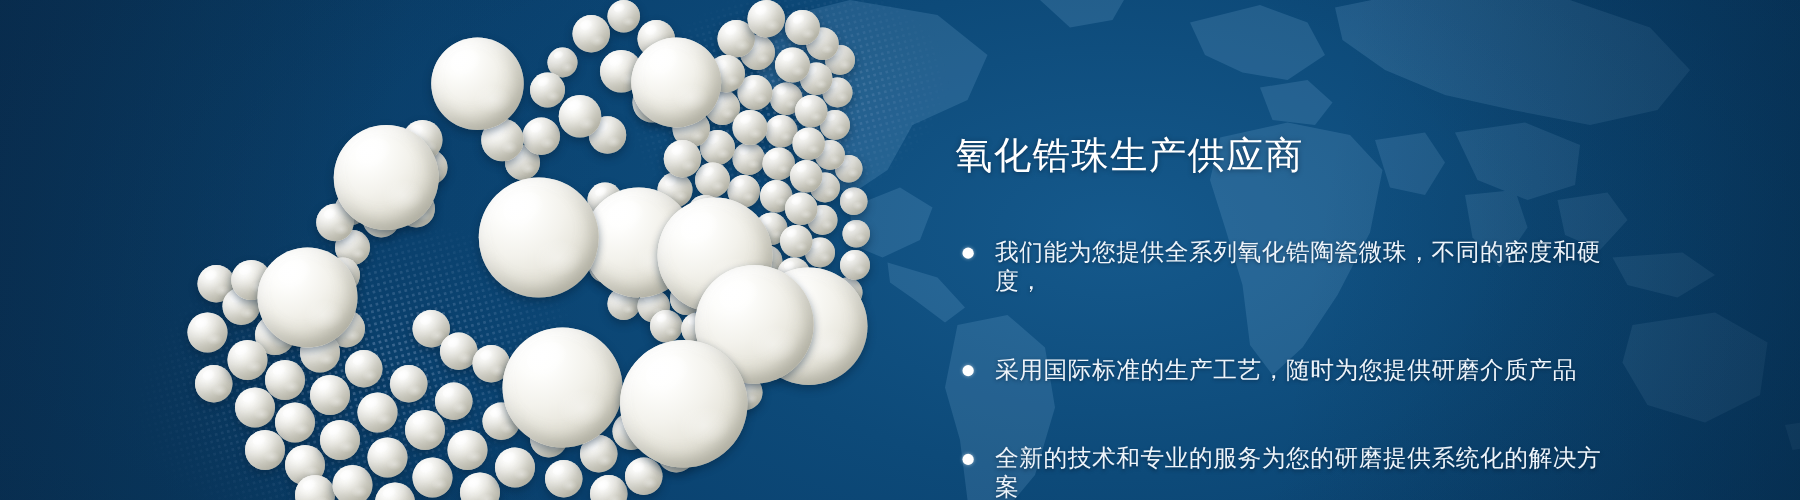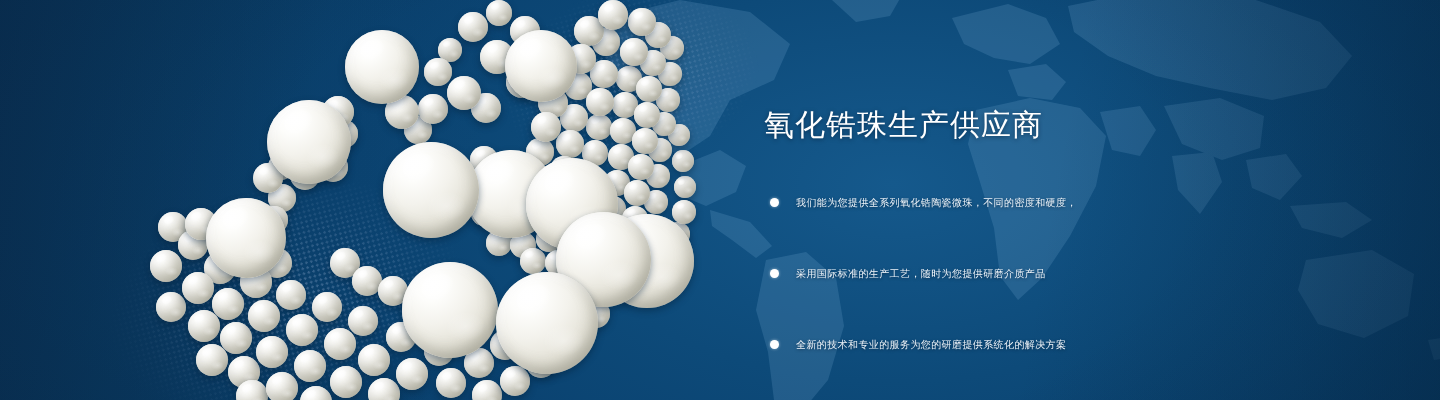--- a/index.html
+++ b/index.html
@@ -118,21 +118,21 @@
     white-space:nowrap;
   }
   .bullets {
     margin-top:22px;
     list-style:none;
   }
   .bullet {
     position:relative;
     padding-left:32px;
     color:#eef4fa;
-    font-size:10px;
+    font-size:19px;
     line-height:23px;
     letter-spacing:0.4px;
     margin-bottom:2px;
     text-shadow:0 1px 3px rgba(2,22,44,0.55);
     margin-top:48px;
   }
   .bullet .dot {
     position:absolute;
     left:6px; top:7px;
     width:9px; height:9px;

